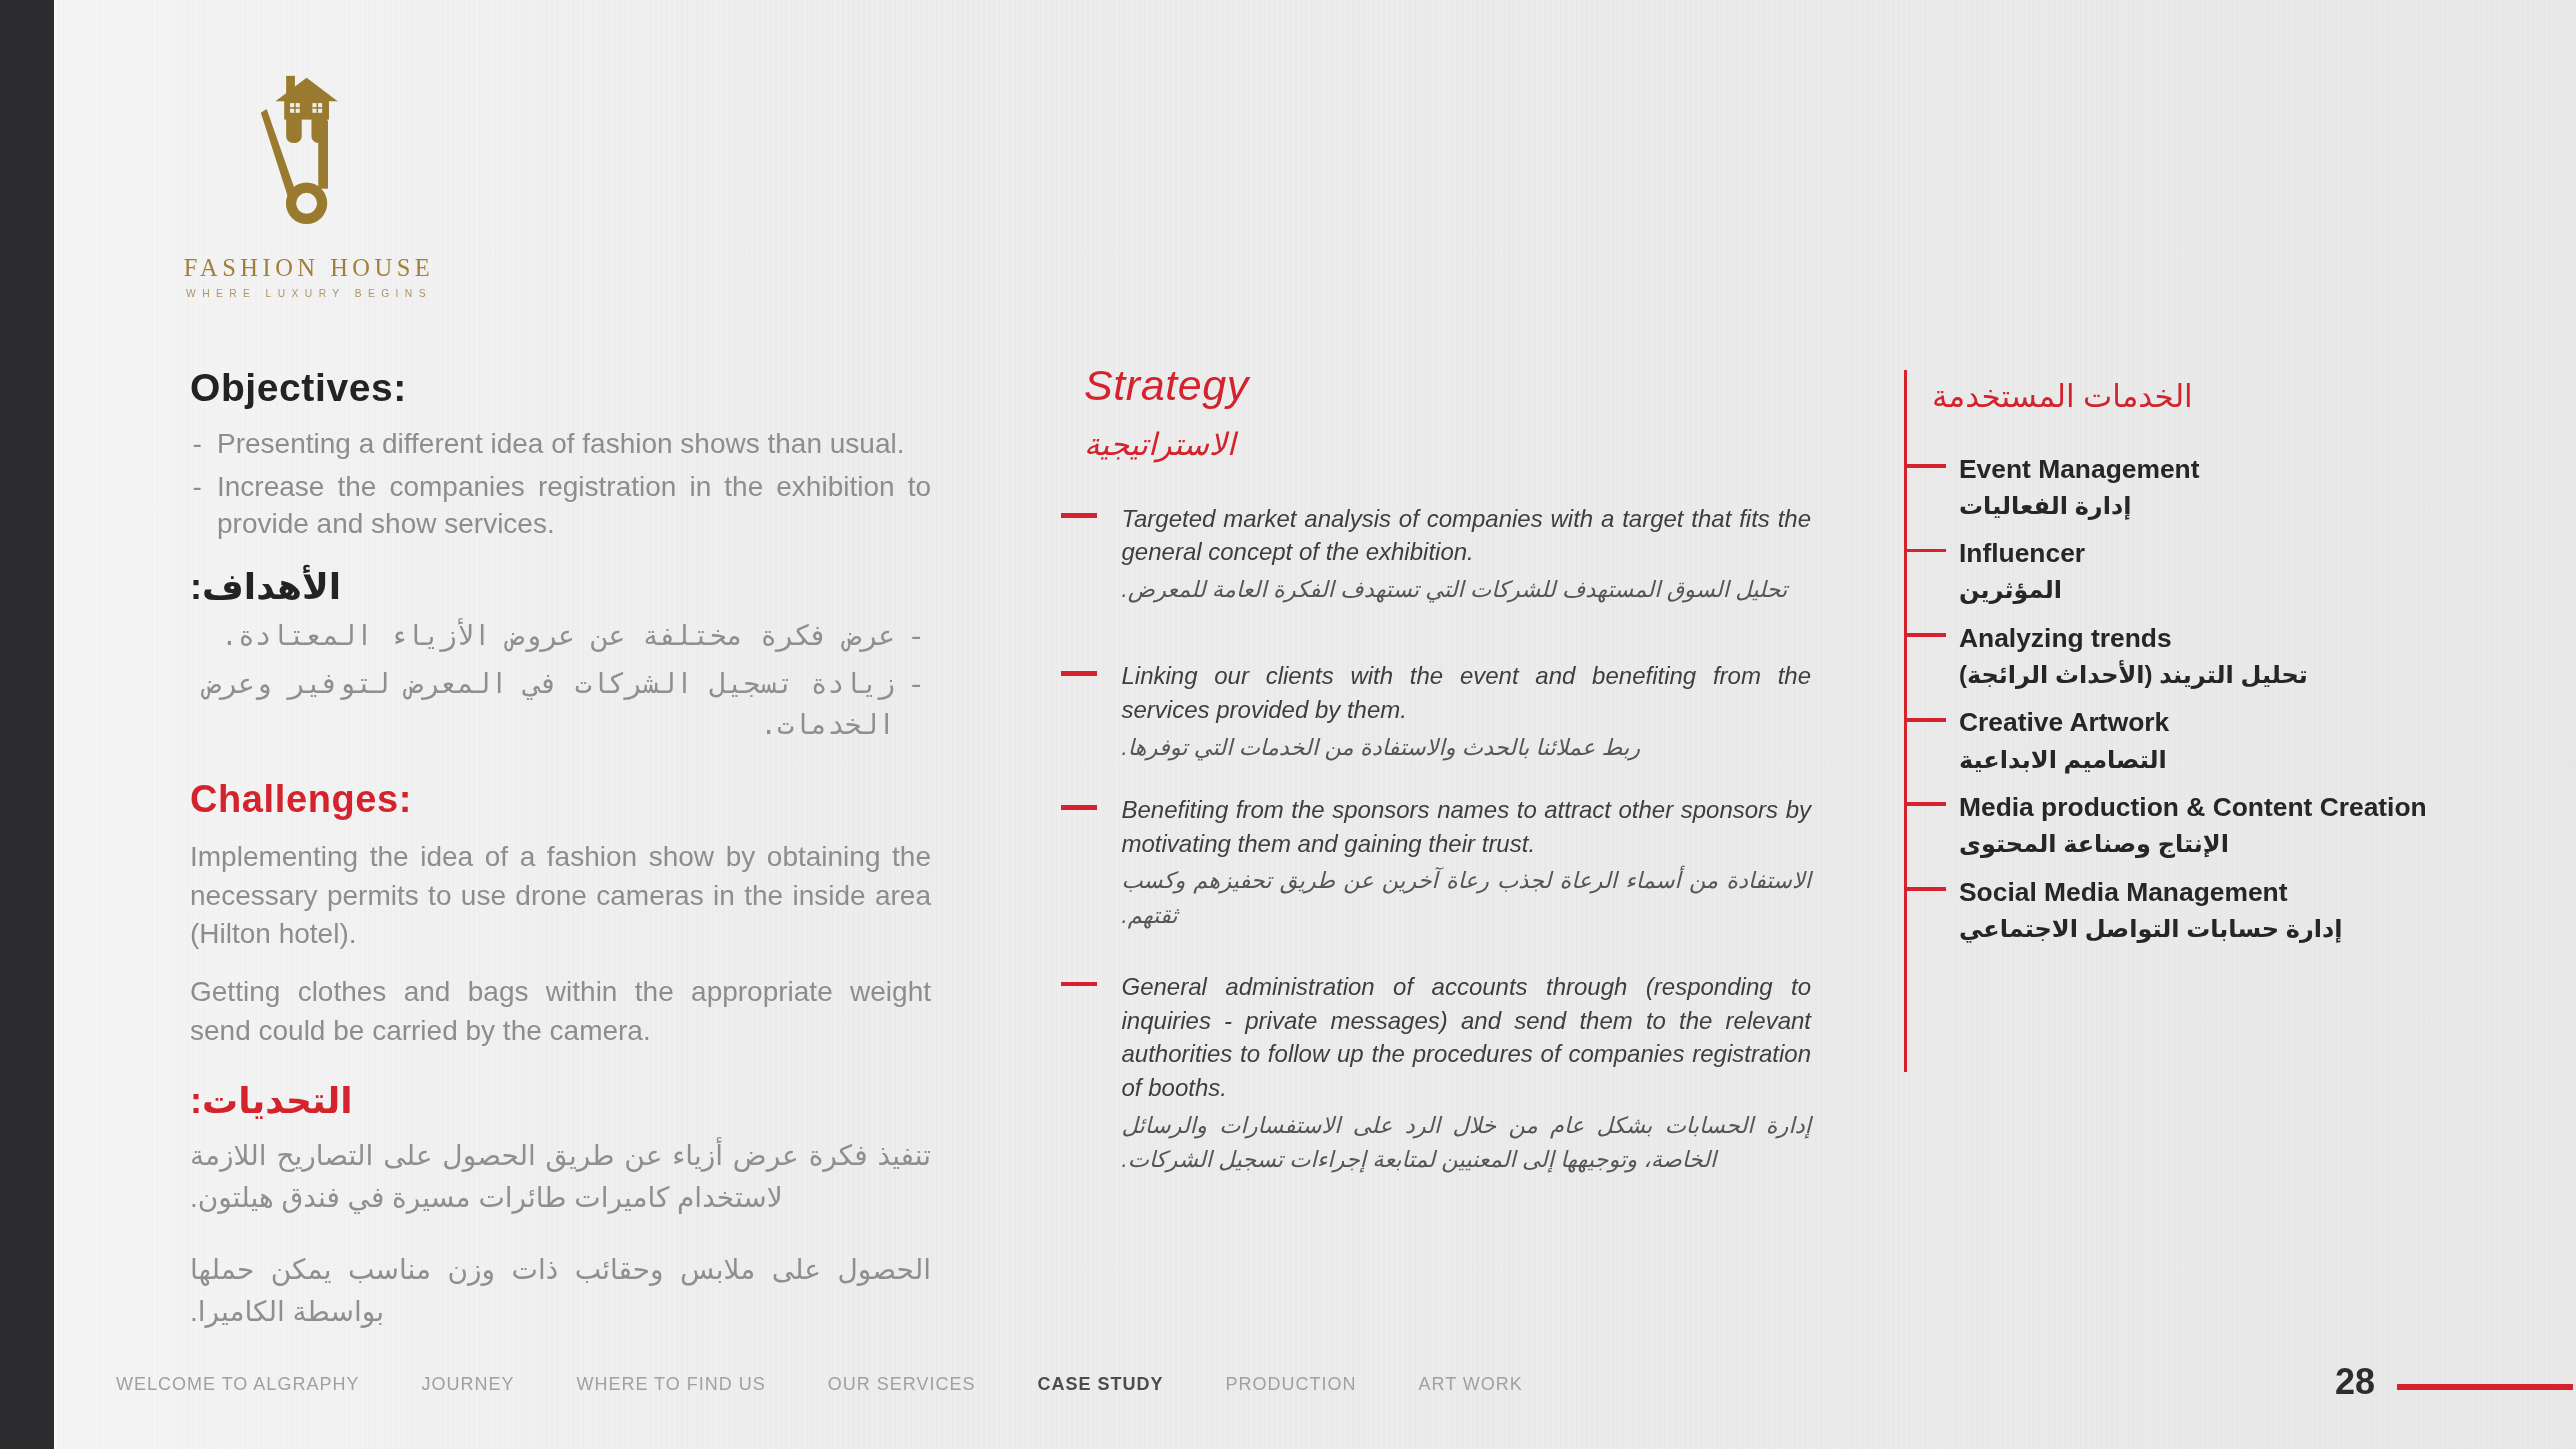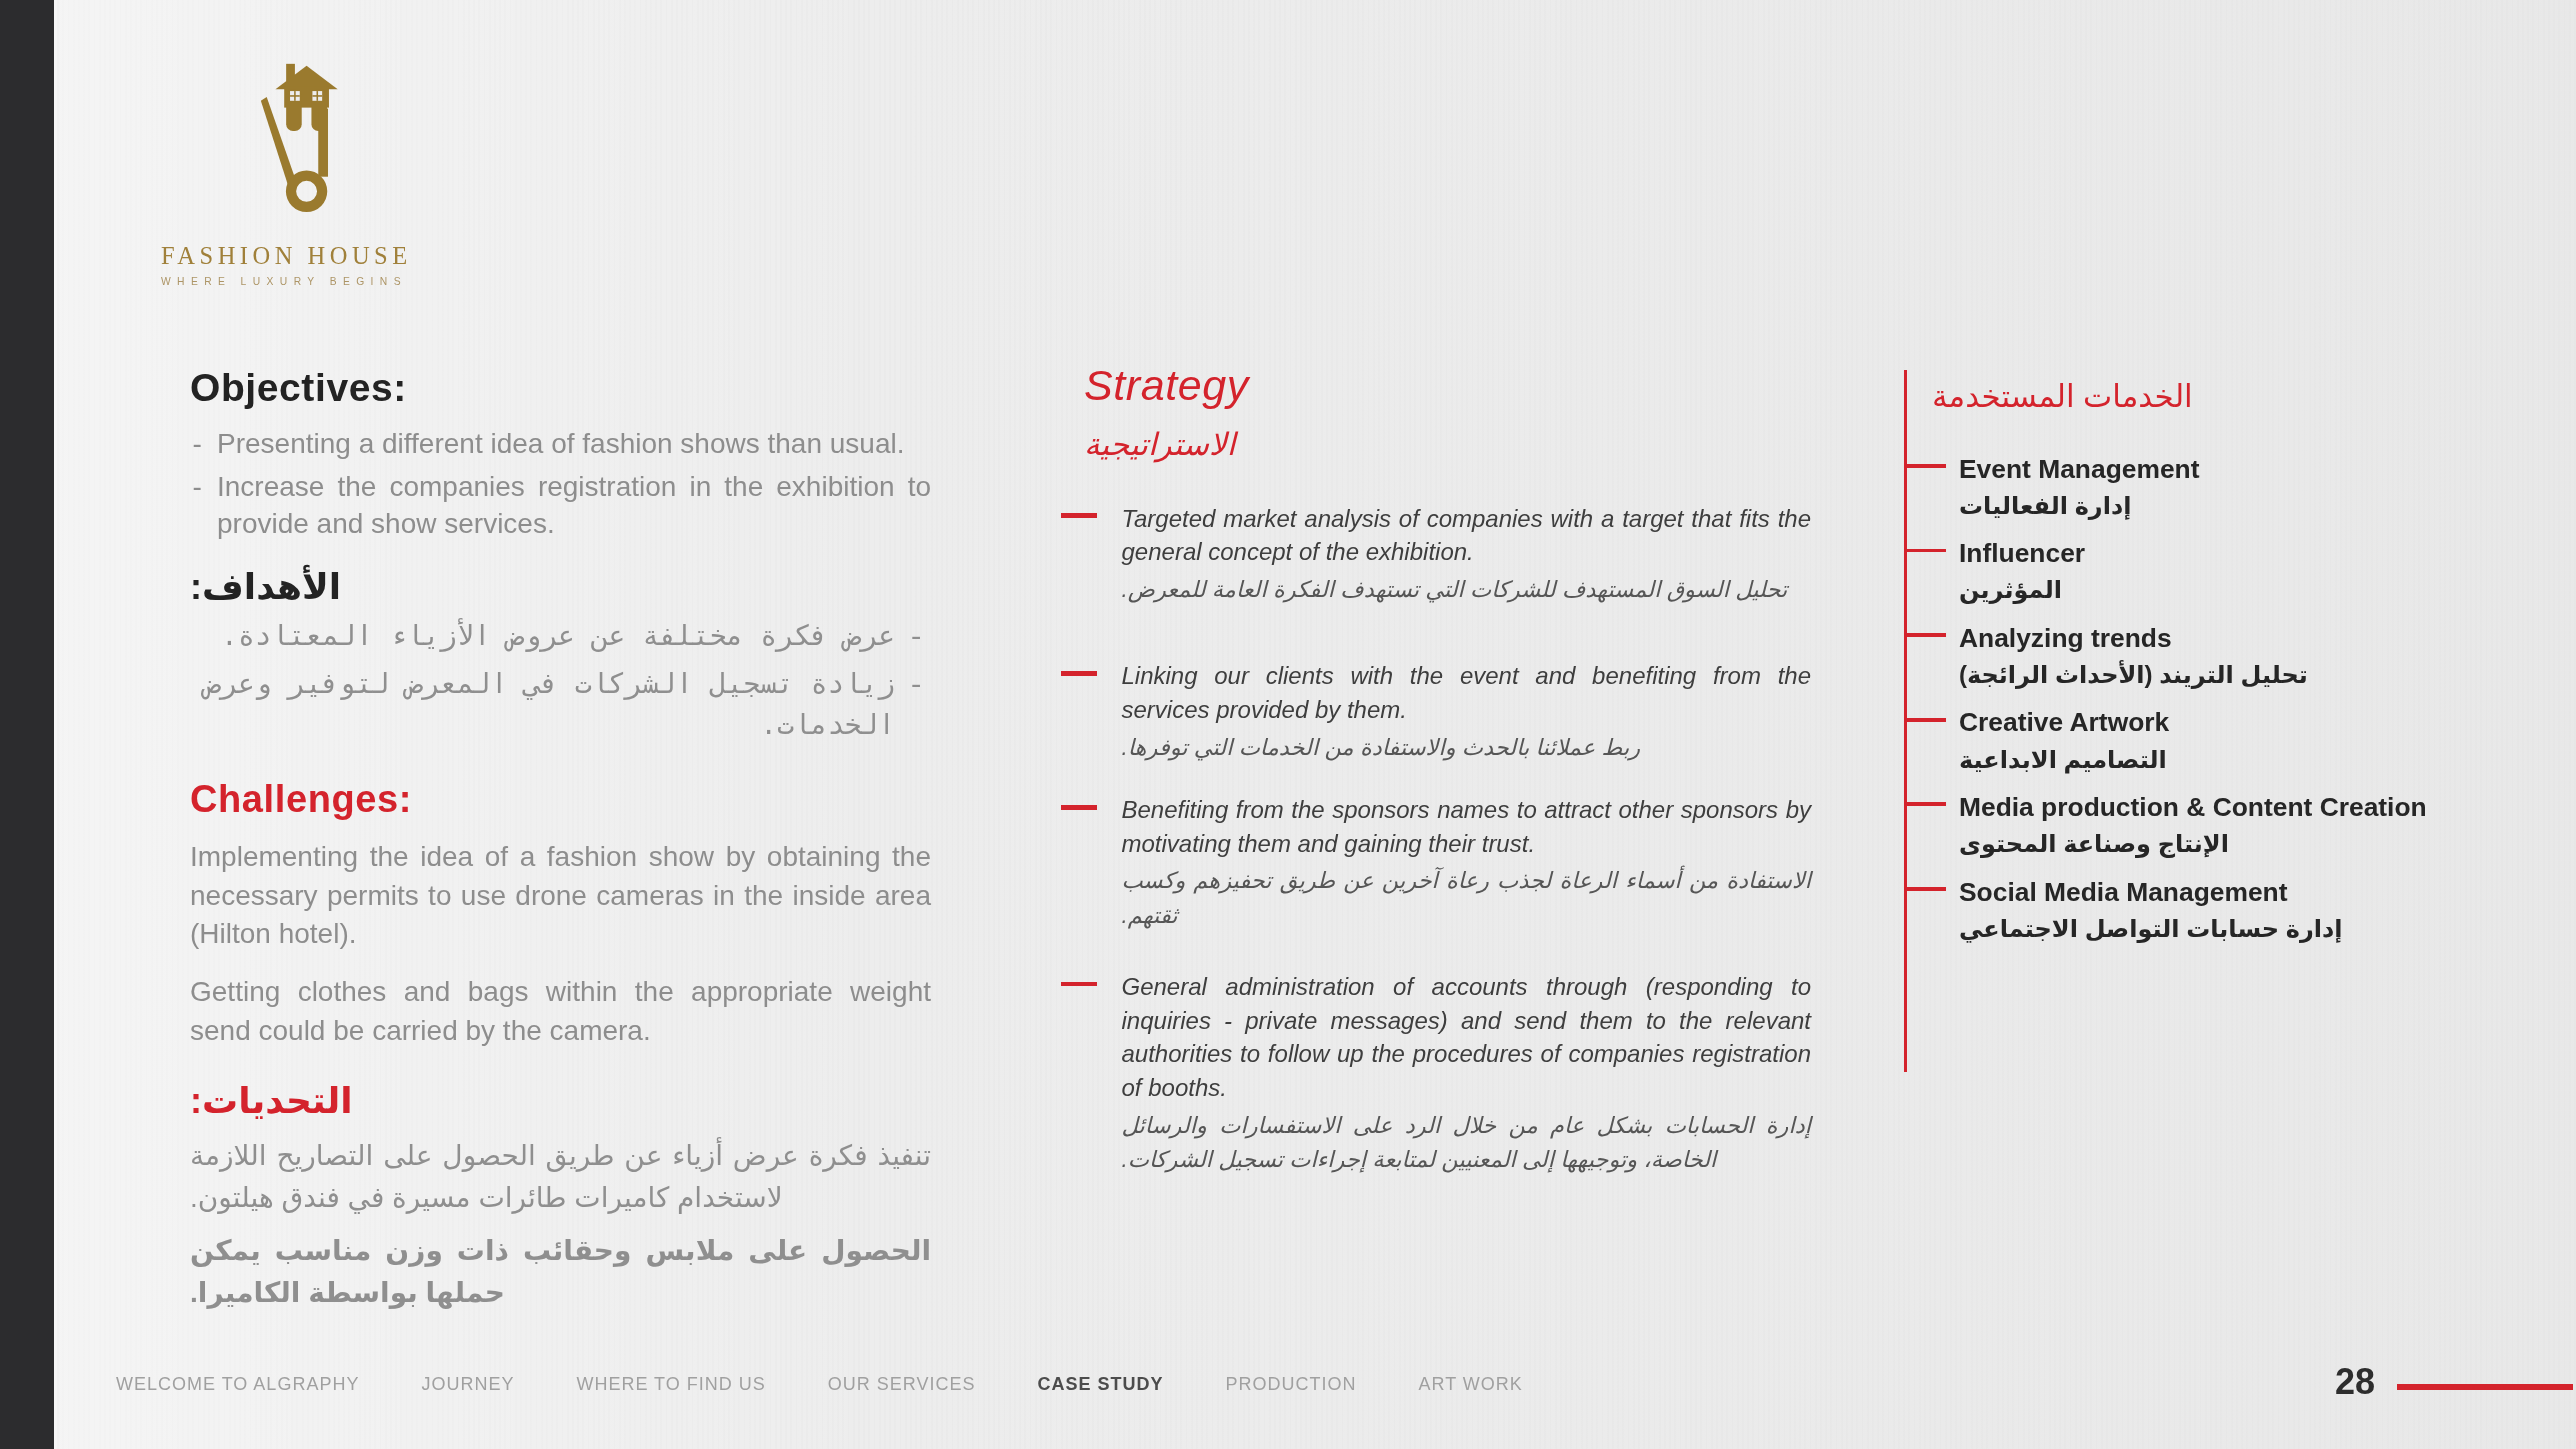--- a/index.html
+++ b/index.html
@@ -10,21 +10,21 @@
   .stage { position:relative; width:2576px; height:1449px; overflow:hidden;
     background-color:#ededed;
     background-image:
       linear-gradient(90deg, rgba(255,255,255,.45) 0%, rgba(237,237,237,0) 35%, rgba(221,221,221,.30) 100%),
       repeating-linear-gradient(90deg, rgba(0,0,0,.013) 0 1.9px, rgba(255,255,255,.02) 1.9px 5.2px);
   }
   .sidebar { position:absolute; left:0; top:0; width:54px; height:1449px; background:#2c2c2e; }
   .seam { position:absolute; left:54px; top:0; width:3.2px; height:1449px; background:#f7f7f7; }
 
   
-  .logo { position:absolute; left:161px; top:58px; width:296px; text-align:left; }
+  .logo { position:absolute; left:161px; top:70px; width:296px; text-align:center; }
   .logo svg { width:117px; height:180px; display:block; margin:0 auto 3.9px; }
   .logo-name { font-family:"Liberation Serif","DejaVu Serif",serif; font-size:24.5px;
                letter-spacing:4.5px; color:#a0803a; white-space:nowrap; }
   .logo-tag  { font-size:10.3px; letter-spacing:6.4px; color:#ad9566; margin-top:6.4px; white-space:nowrap; }
 
   
   .col1 { position:absolute; left:190px; top:366px; width:741px; }
   .h-dark { font-size:39px; font-weight:bold; color:var(--ink); letter-spacing:0.6px; }
   .obj-list { margin-top:15.5px; }
   .obj-item { position:relative; padding-left:27px; font-size:28px; line-height:1.32;
@@ -38,21 +38,21 @@
                  color:#8f8f8f; text-align:right; }
   .obj-item-ar + .obj-item-ar { margin-top:7.7px; }
   .obj-item-ar::before { content:"-"; position:absolute; right:6.4px; top:0; }
   .h-red { margin-top:31px; font-size:38px; font-weight:bold; color:var(--red); letter-spacing:0.6px; }
   .chl-p { margin-top:16.7px; font-size:28px; line-height:1.38; color:var(--grey); text-align:justify; }
   .chl-p + .chl-p { margin-top:19.3px; }
   .h-red-ar { margin-top:30px; font-size:36px; font-weight:bold; color:var(--red);
               direction:rtl; text-align:left; }
   .chl-p-ar { margin-top:13px; font-size:28px; line-height:1.5; color:#8f8f8f;
               direction:rtl; text-align:justify; text-align-last:left; }
-  .chl-p-ar + .chl-p-ar { margin-top:11px;font-weight:bold; }
+  .chl-p-ar + .chl-p-ar { margin-top:30px; }
 
   
   .col2 { position:absolute; left:1061px; top:361px; width:750px;font-style:italic; }
   .strat-head { margin-left:23px; font-size:43px; font-weight:normal; color:var(--red); letter-spacing:0.6px; }
   .strat-head-ar { margin-left:23px; margin-top:15.5px; font-size:31px; color:var(--red);
                    direction:rtl; text-align:left; }
   .s-bullets { margin-top:39px; }
   .s-bullet { display:flex; align-items:flex-start; }
   .s-bullet:nth-child(2) { margin-top:52px; }
   .s-bullet:nth-child(3) { margin-top:28px;justify-content:space-between; }

